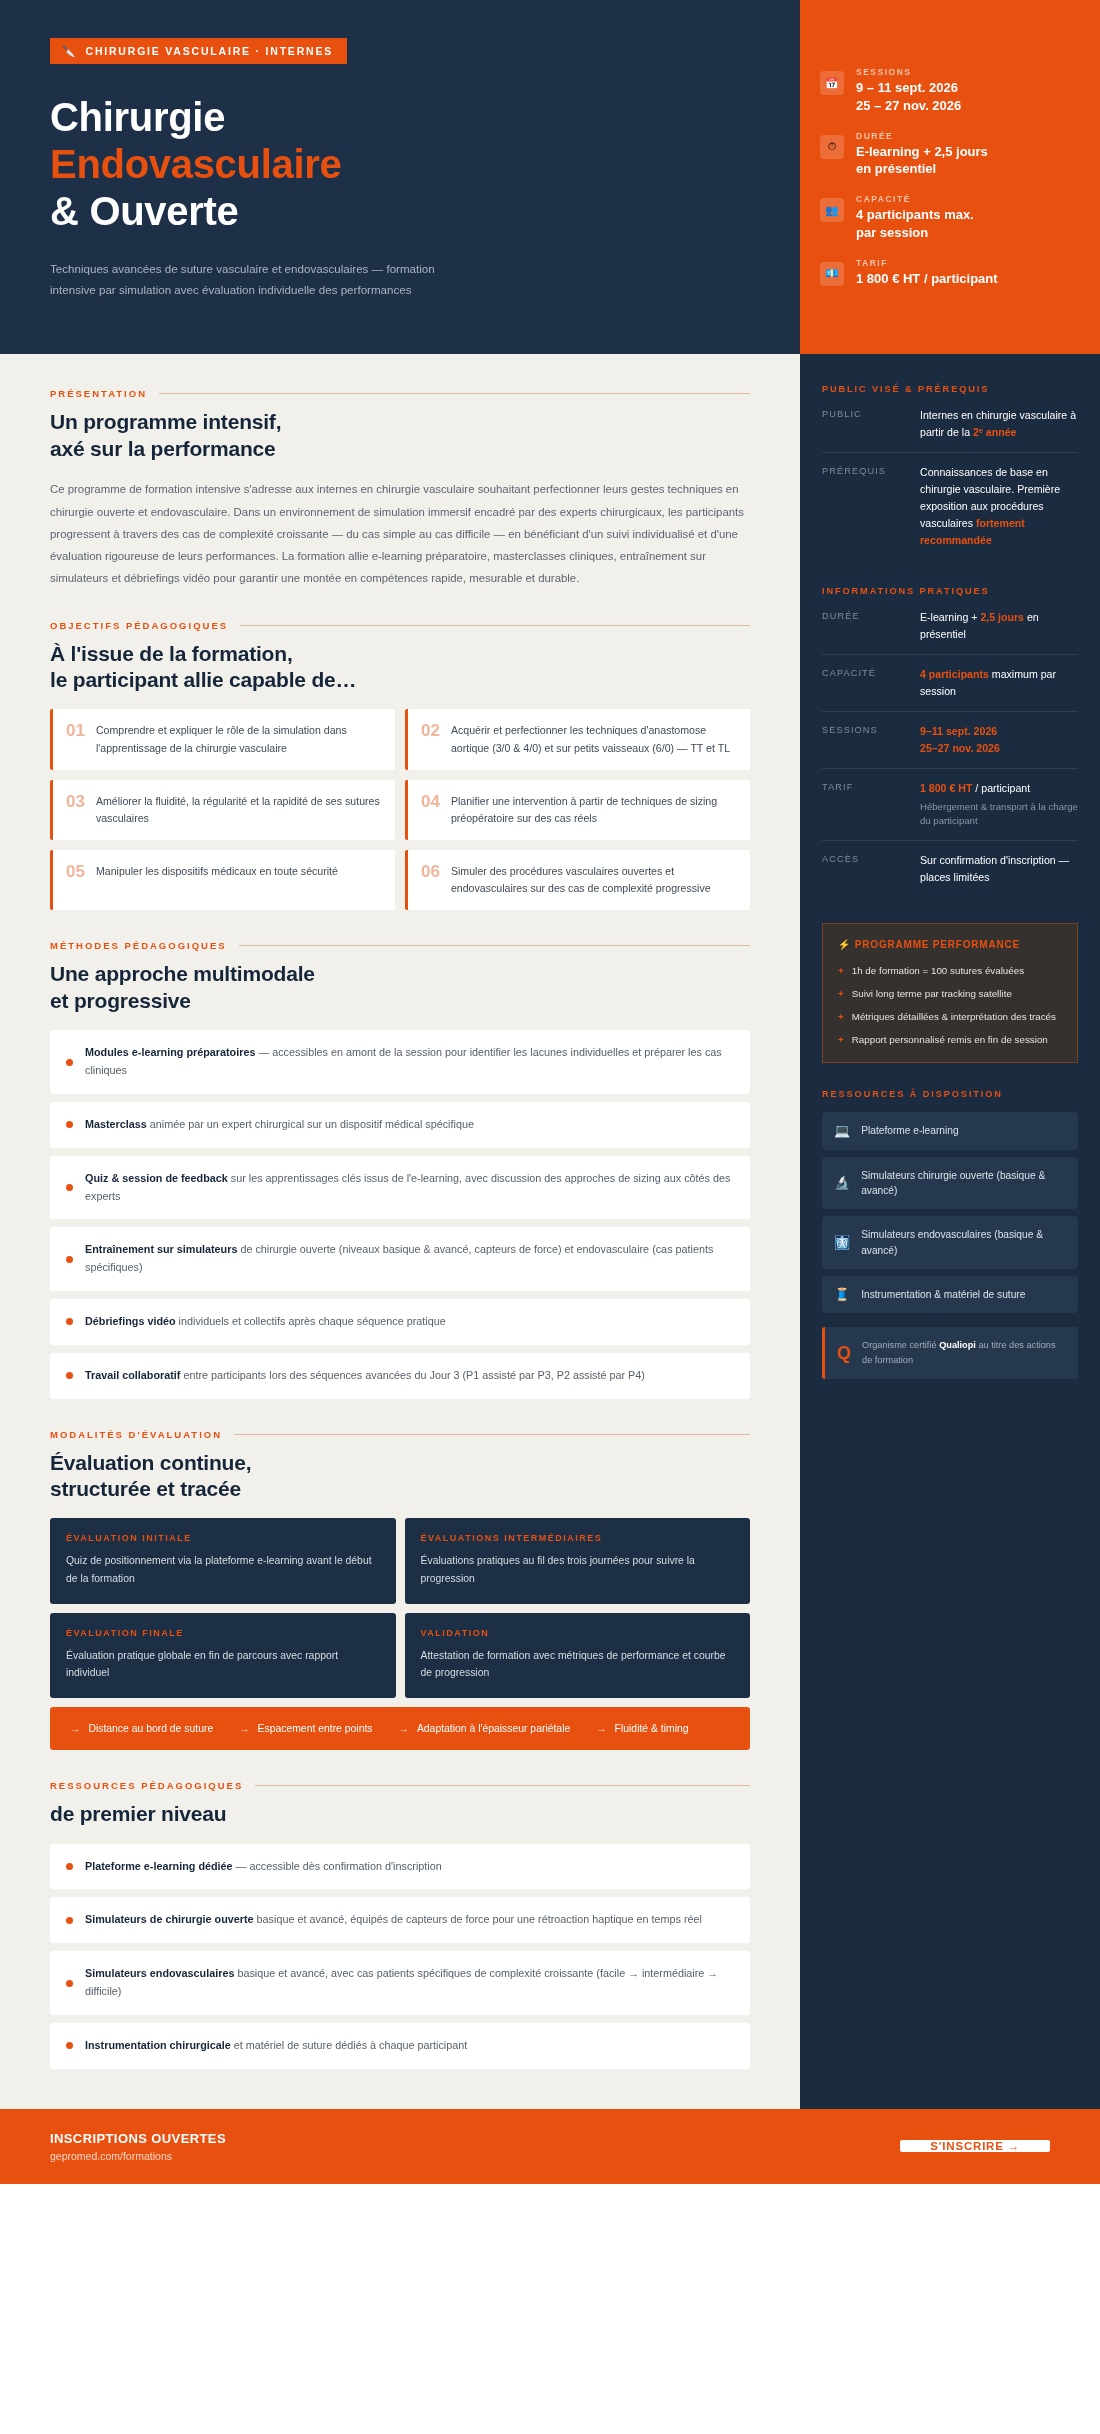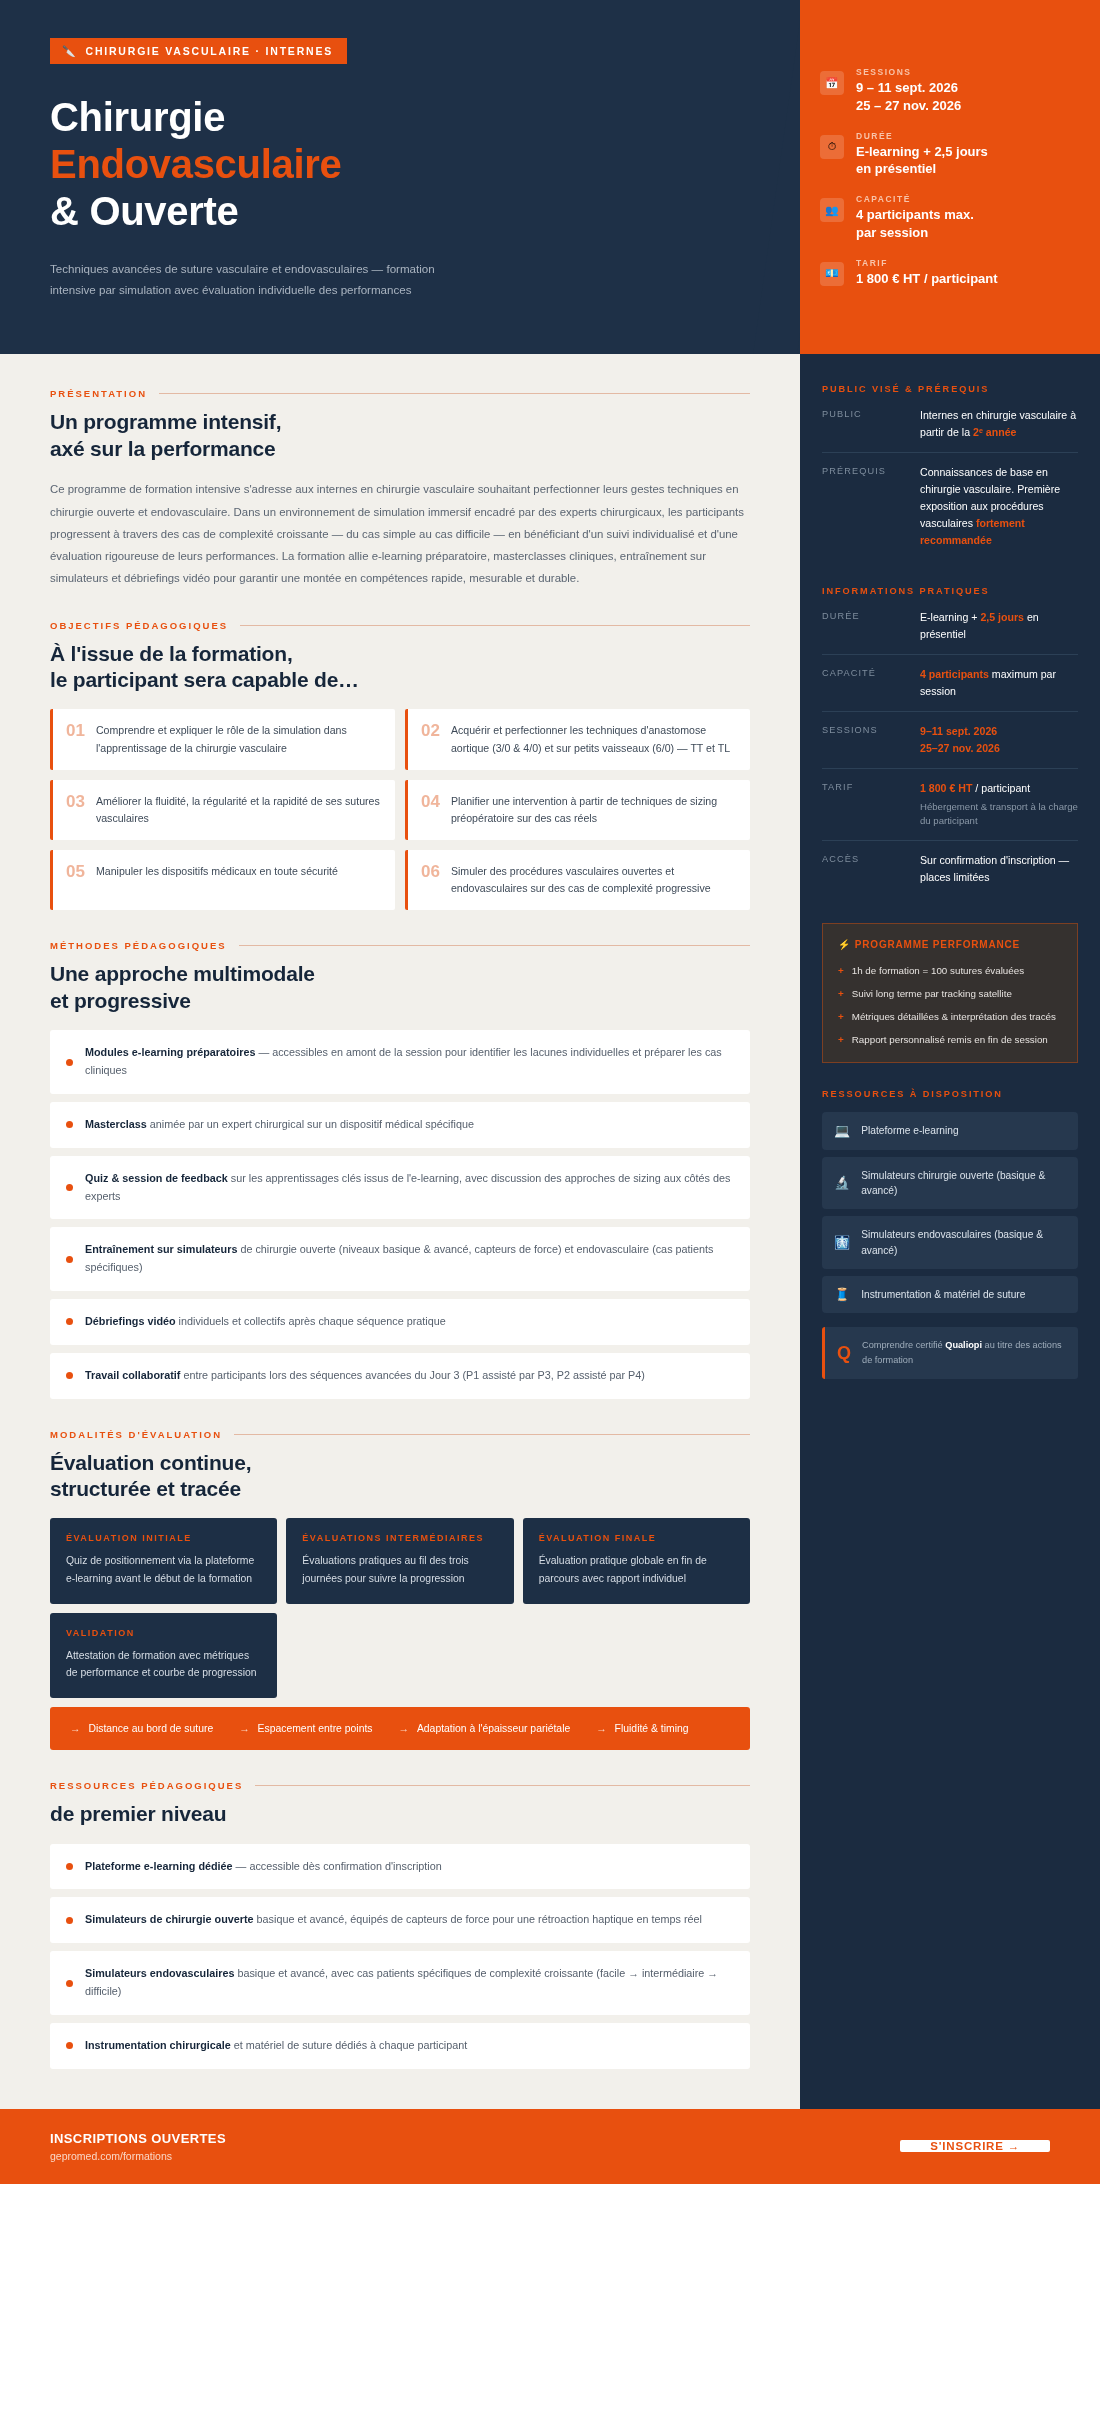--- a/index.html
+++ b/index.html
@@ -128,21 +128,21 @@
   .mrow{
     background:#fff;border-radius:3px;
     padding:14px 18px 14px 16px;
     display:flex;gap:12px;align-items:center;
   }
   .dot{width:7px;height:7px;border-radius:50%;background:var(--orange);flex:0 0 7px;}
   .mrow-text{font-size:10.8px;line-height:1.65;color:#56606d;}
   .mrow-text b{color:var(--heading);font-weight:bold;}
 
   
-  .eval-grid{display:grid;grid-template-columns:1fr 1fr 1fr;gap:9px;margin-top:3px;}
+  .eval-grid{display:grid;grid-template-columns:1fr 1fr;gap:9px;margin-top:3px;}
   .eval-card{background:var(--navy-card);border-radius:3px;padding:15px 16px 17px 16px;}
   .eval-label{
     font-size:9px;font-weight:bold;letter-spacing:1.5px;
     color:var(--orange);text-transform:uppercase;margin-bottom:9px;
   }
   .eval-body{font-size:10.4px;line-height:1.65;color:#d6dde5;}
 
   
   .metrics{
     background:var(--orange);border-radius:3px;
@@ -277,21 +277,21 @@
         <p class="sec-body">Ce programme de formation intensive s'adresse aux internes en chirurgie vasculaire souhaitant perfectionner leurs gestes techniques en chirurgie ouverte et endovasculaire. Dans un environnement de simulation immersif encadré par des experts chirurgicaux, les participants progressent à travers des cas de complexité croissante — du cas simple au cas difficile — en bénéficiant d'un suivi individualisé et d'une évaluation rigoureuse de leurs performances. La formation allie e-learning préparatoire, masterclasses cliniques, entraînement sur simulateurs et débriefings vidéo pour garantir une montée en compétences rapide, mesurable et durable.</p>
       </section>
 
       <section class="sec">
         <div class="sec-kicker">
           <span class="k">OBJECTIFS PÉDAGOGIQUES</span>
           <span class="rule"></span>
         </div>
         <h2 class="sec-title">
           <span>À l'issue de la formation,</span>
-          <span>le participant sera capable de…</span>
+          <span>le participant allie capable de…</span>
         </h2>
         <div class="obj-grid" id="obj-grid">
             <div class="obj-card">
               <span class="obj-num">01</span>
               <span class="obj-text">Comprendre et expliquer le rôle de la simulation dans l'apprentissage de la chirurgie vasculaire</span>
             </div>
             <div class="obj-card">
               <span class="obj-num">02</span>
               <span class="obj-text">Acquérir et perfectionner les techniques d'anastomose aortique (3/0 &amp; 4/0) et sur petits vaisseaux (6/0) — TT et TL</span>
             </div>
@@ -512,21 +512,21 @@
             </div>
             <div class="res-item">
               <span class="res-ico">🧵</span>
               <span class="res-text">Instrumentation &amp; matériel de suture</span>
             </div>
           </div>
 
         <div class="qual">
           <span class="qual-q">Q</span>
           <span class="qual-t">
-            <span>Comprendre certifié </span><b>Qualiopi</b><span> au titre des actions de formation</span>
+            <span>Organisme certifié </span><b>Qualiopi</b><span> au titre des actions de formation</span>
           </span>
         </div>
       </div>
 
     </aside>
   </div>
 
   <footer class="footer">
     <div>
       <div class="f-title">INSCRIPTIONS OUVERTES</div>

